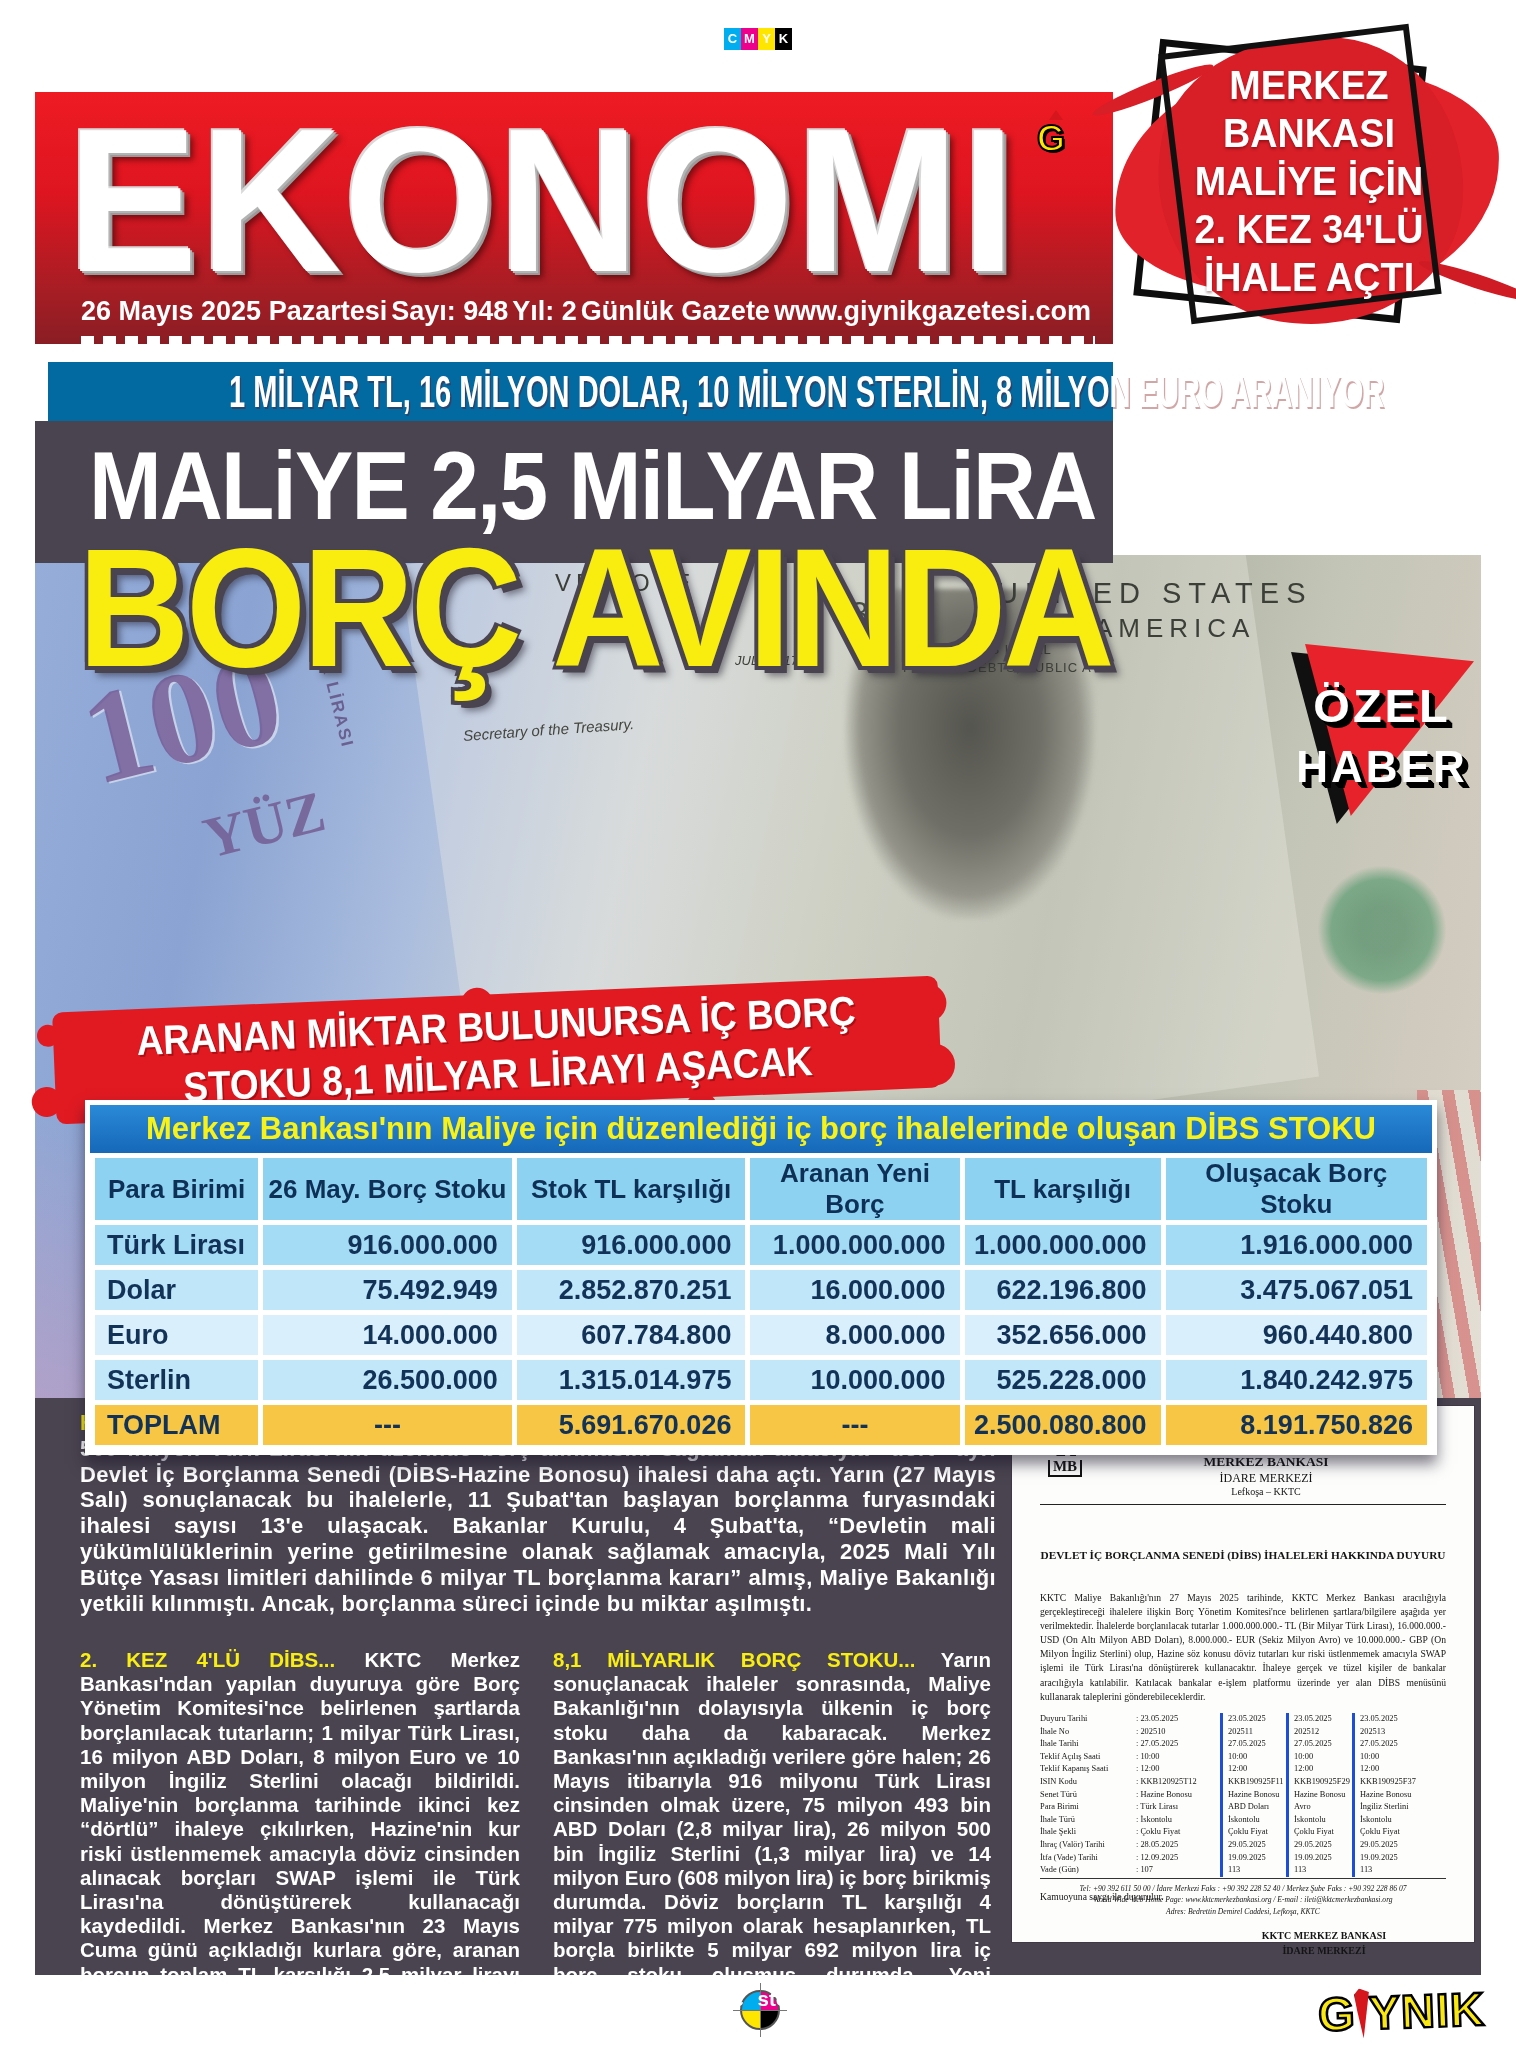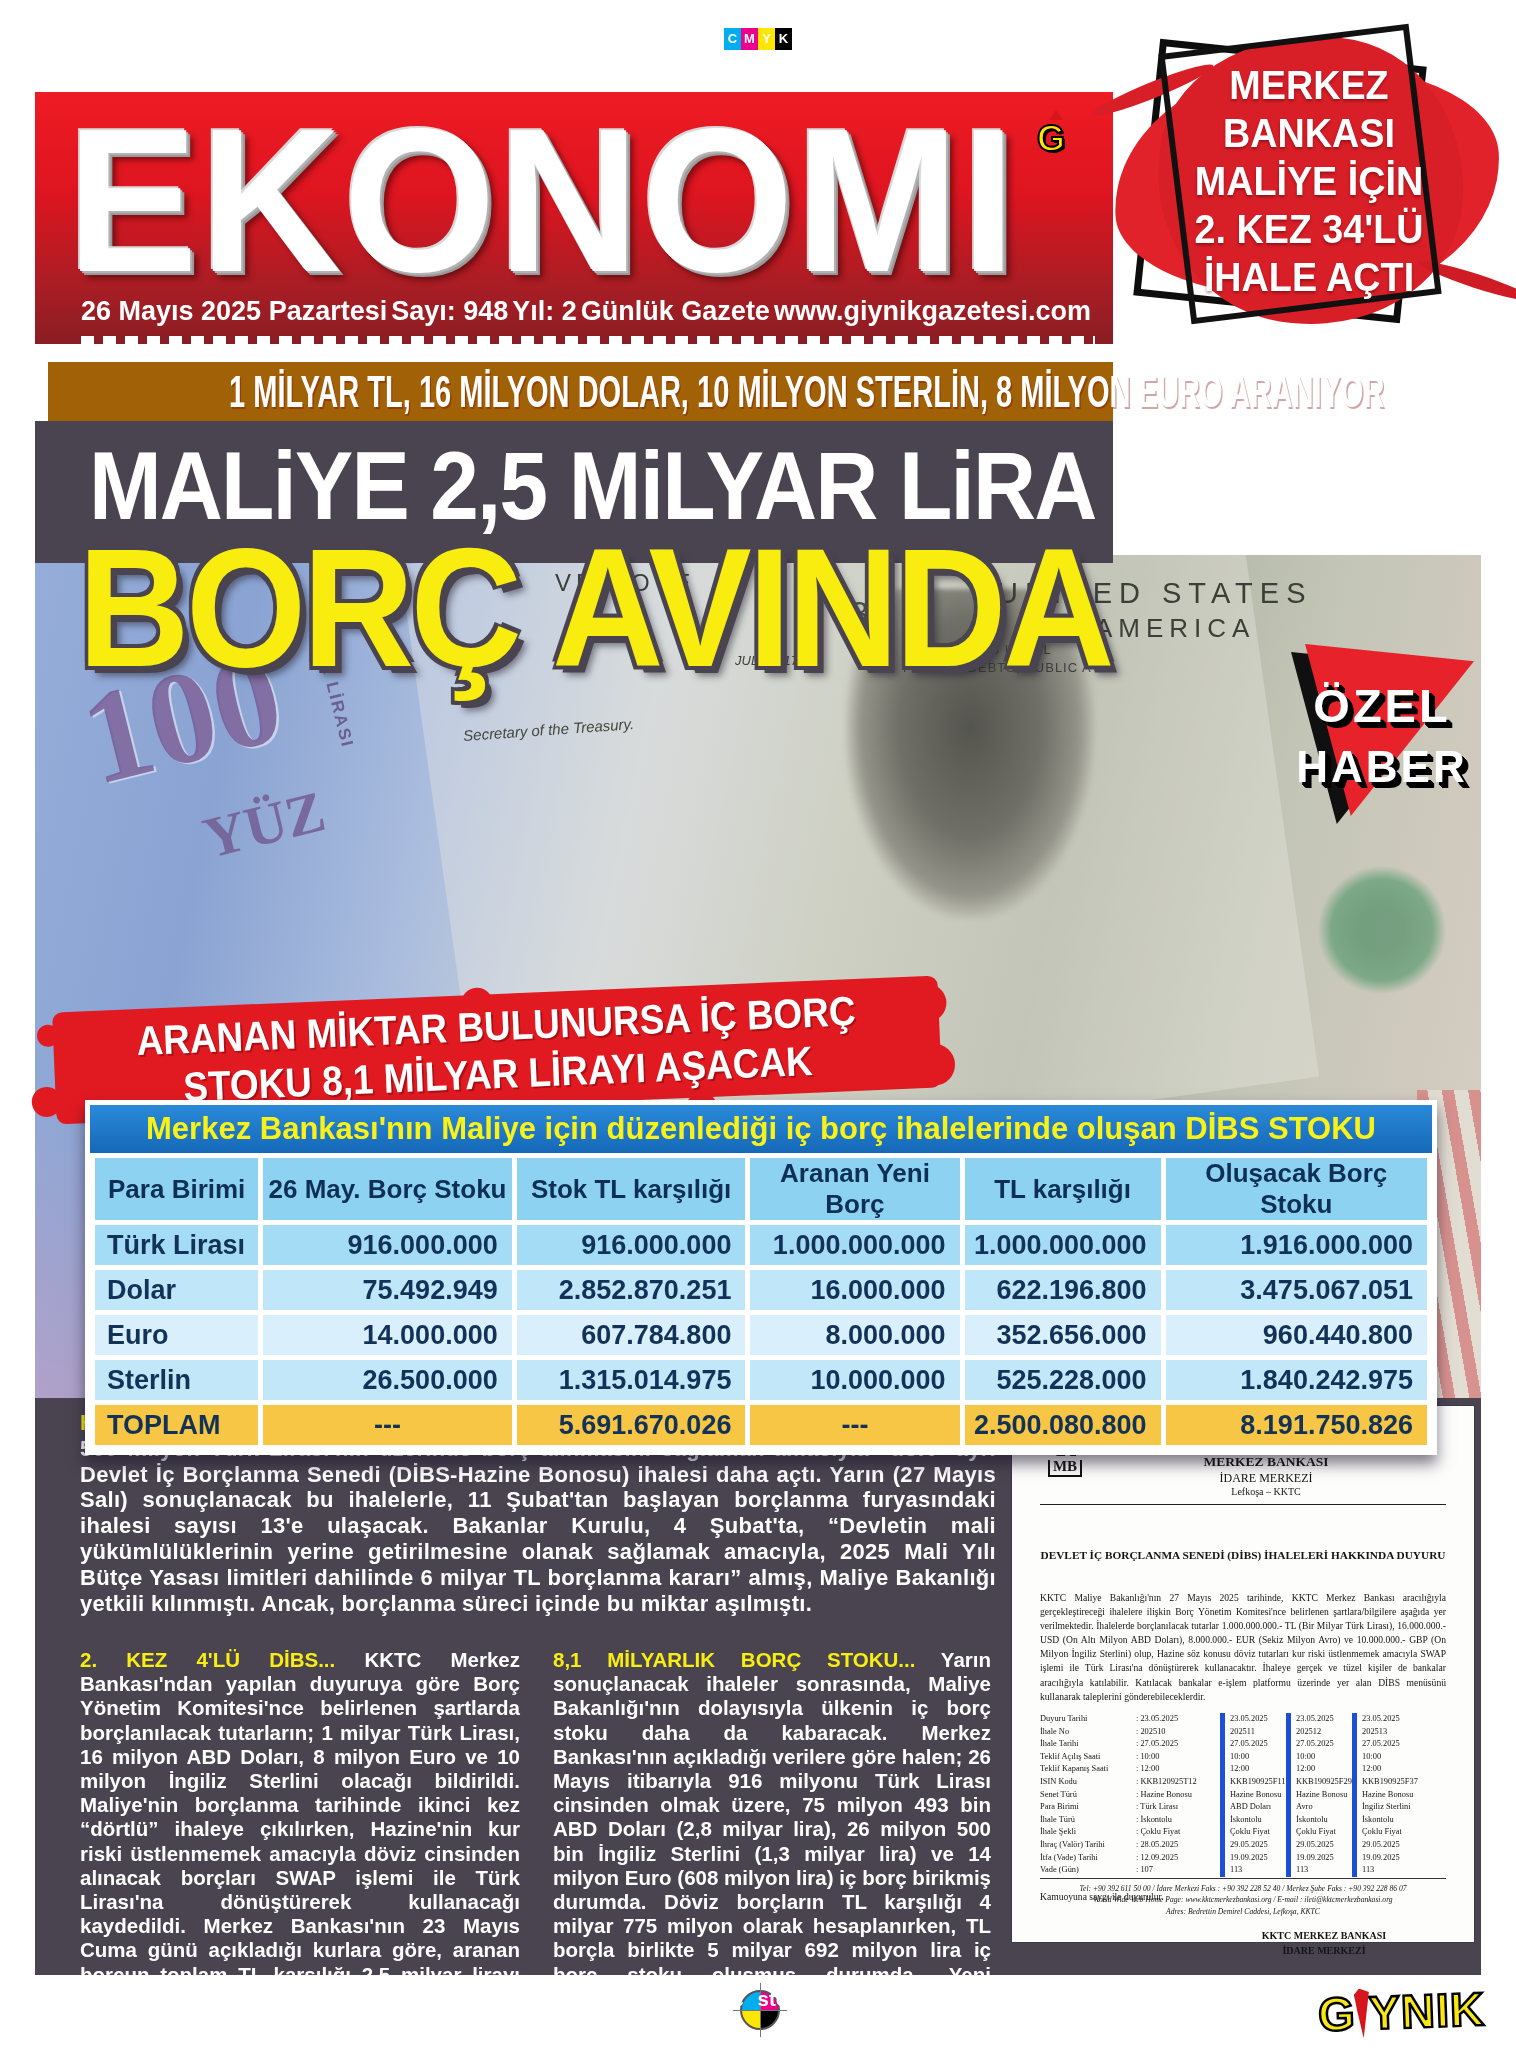--- a/index.html
+++ b/index.html
@@ -44,21 +44,21 @@
     background:#d81e27; border-radius:50%; transform:rotate(-22deg); }
   .splash .streak2 { position:absolute; left:300px; top:250px; width:120px; height:14px;
     background:#cf1b24; border-radius:50%; transform:rotate(18deg); }
   .splash .sq2 { position:absolute; left:58px; top:14px; width:252px; height:272px;
     border:6px solid #111; transform:rotate(-7deg); }
   .splash-text { position:absolute; left:28px; top:38px; width:330px; text-align:center;
     color:#fff; font-weight:bold; font-size:41px; line-height:1.17; letter-spacing:0;
     transform:scaleX(.92); transform-origin:center; text-shadow:0 2px 3px rgba(60,0,0,.4); }
 
   
-  .kicker { left:48px; top:362px; width:1065px; height:59px; background:#a16207; overflow:visible; }
+  .kicker { left:48px; top:362px; width:1065px; height:59px; background:#0369a1; overflow:visible; }
   .kicker-inner { width:100%; text-align:center; color:#fff; font-weight:bold; font-size:44px;
     line-height:59px; white-space:nowrap; transform:scaleX(.66); transform-origin:center;
     text-shadow:2px 2px 0 rgba(120,0,0,.35); }
 
   
   .band { left:35px; top:421px; width:1078px; height:142px; background:#4a4450; z-index:2; }
   .headline1 { left:35px; top:430px; width:1078px; text-align:center; color:#fff;
     font-size:97px; font-weight:bold; white-space:nowrap; letter-spacing:-2px;
     transform:scaleX(.9); transform-origin:center; z-index:3; }
   .headline2 { left:35px; top:512px; width:1078px; text-align:center; color:#f8ed0e;
@@ -163,21 +163,21 @@
   .doc-org .l2 { font-weight:bold; font-size:13.5px; }
   .doc-org .l3 { font-size:12px; }
   .doc-org .l4 { font-size:10px; }
   .doc-rule { border-top:1.5px solid #222; margin:5px 28px 0; }
   .doc-title { text-align:center; font-weight:bold; font-size:11.3px; margin-top:44px; }
   .doc-body { margin:30px 28px 0; font-size:9.6px; line-height:1.48; text-align:justify; }
   .doc-spec { display:flex; margin:9px 28px 0; font-size:8.4px; line-height:1.5;
     white-space:pre-line;font-family:Liberation Serif, serif; }
   .doc-spec .lbl { width:96px; }
   .doc-spec .v1 { width:84px; }
-  .doc-spec .v  { width:66px; border-left:5px solid #1d4ed8; padding-left:5px; }
+  .doc-spec .v  { width:66px; border-left:3px solid #1d4ed8; padding-left:5px; }
   .doc-closing { margin:14px 28px 0; font-size:9.6px; }
   .doc-sign { margin:26px 28px 0 190px; text-align:center; font-weight:bold; font-size:10px;
     line-height:1.5; }
   .doc-footer { position:absolute; left:28px; right:28px; bottom:24px; border-top:1px solid #333;
     padding-top:4px; text-align:center; font-size:7.6px; line-height:1.55;font-style:italic; }
 
   
   .regmark { left:740px; top:1990px; width:40px; height:40px; border-radius:50%;
     border:2px solid #555;
     background:conic-gradient(#ec008c 0 90deg,#000 90deg 180deg,#ffe600 180deg 270deg,#00aeef 270deg 360deg); }

